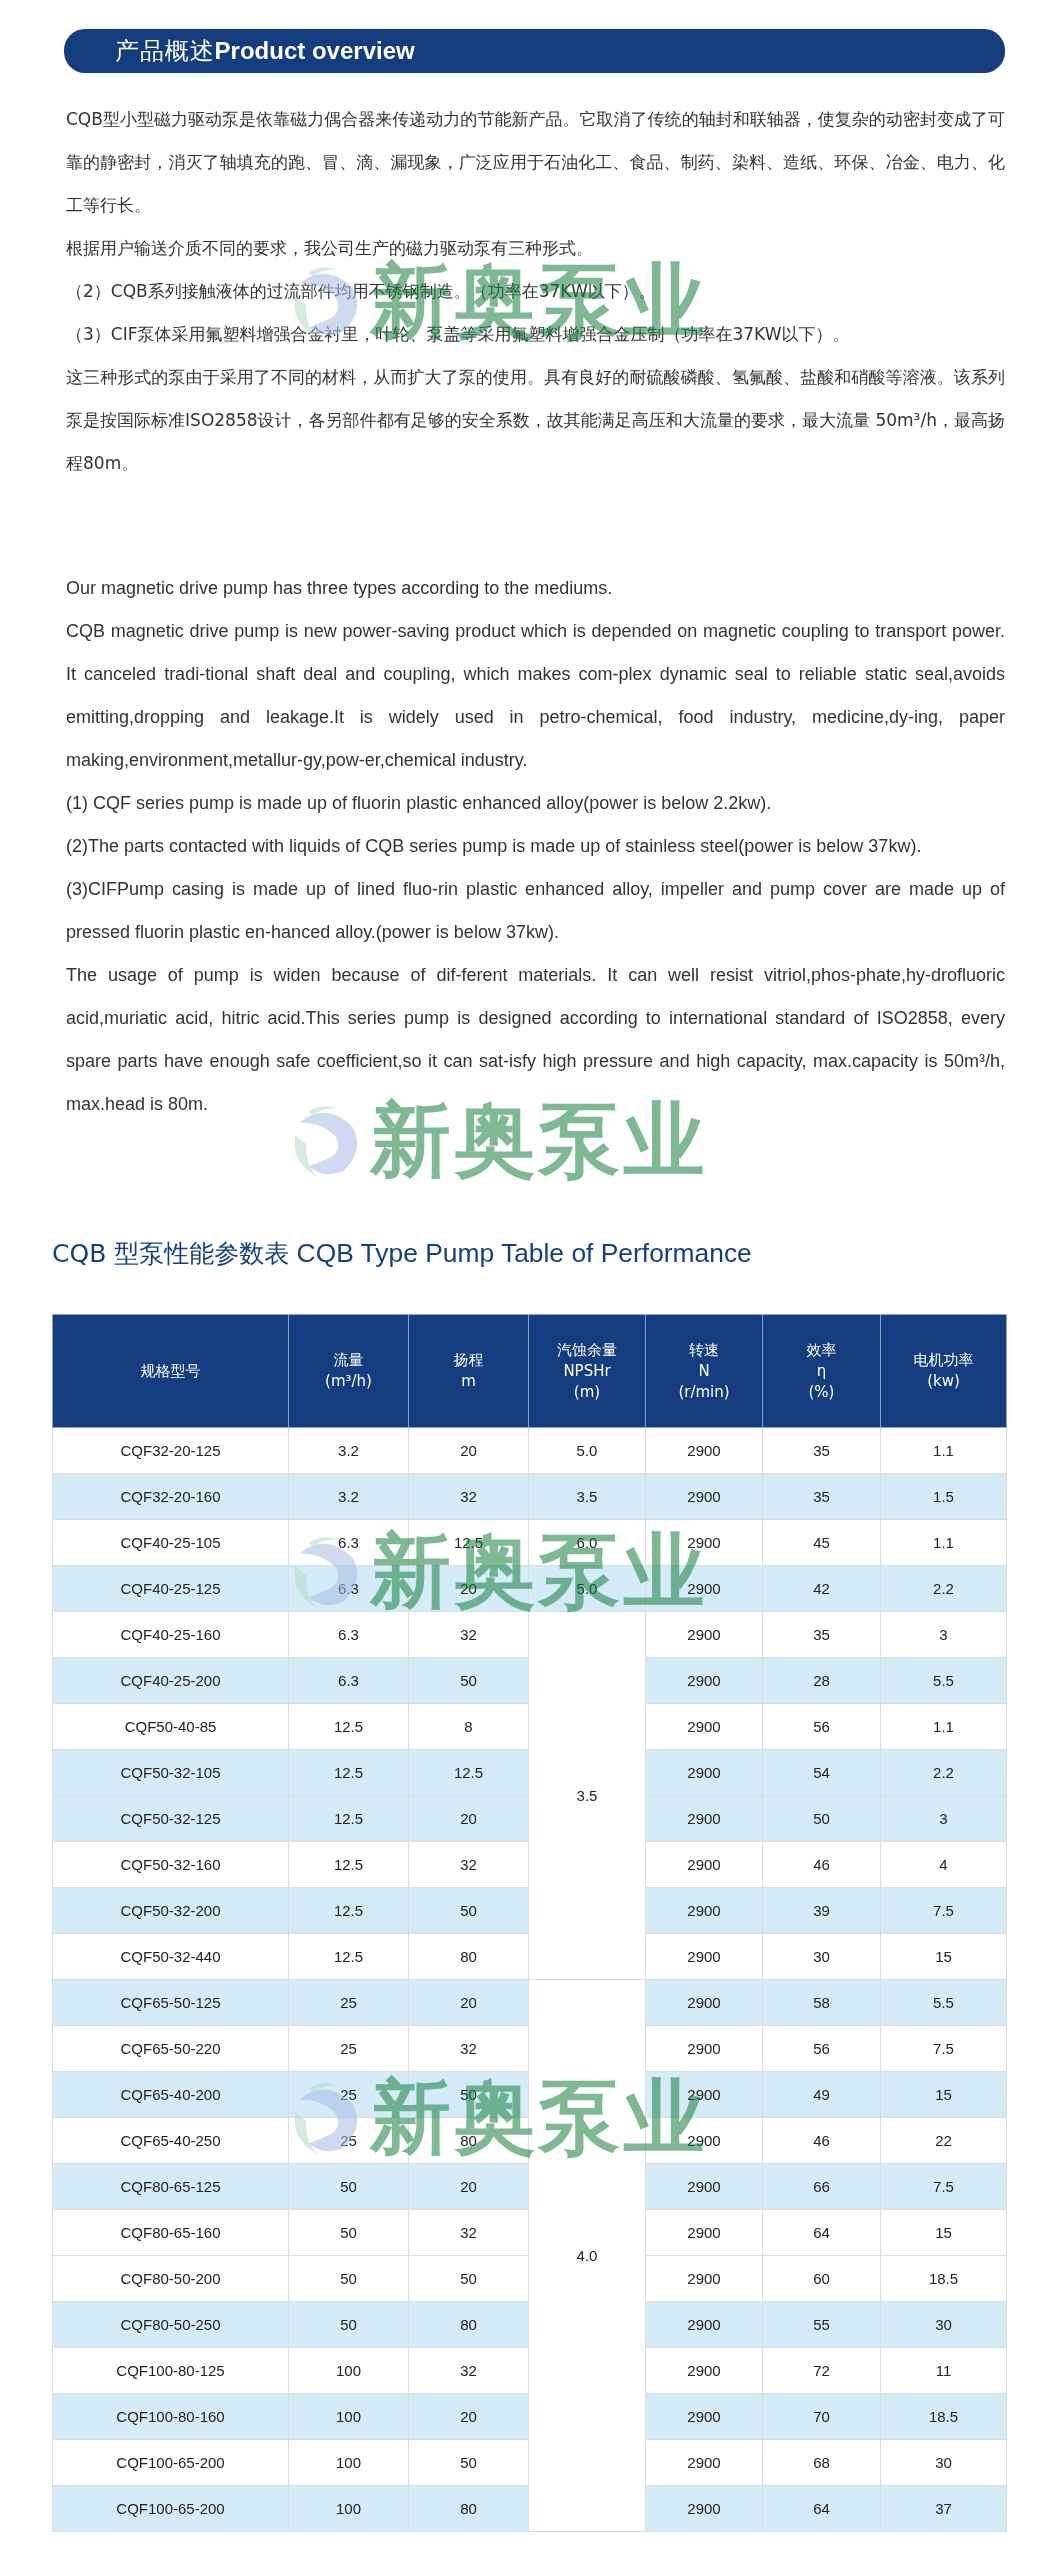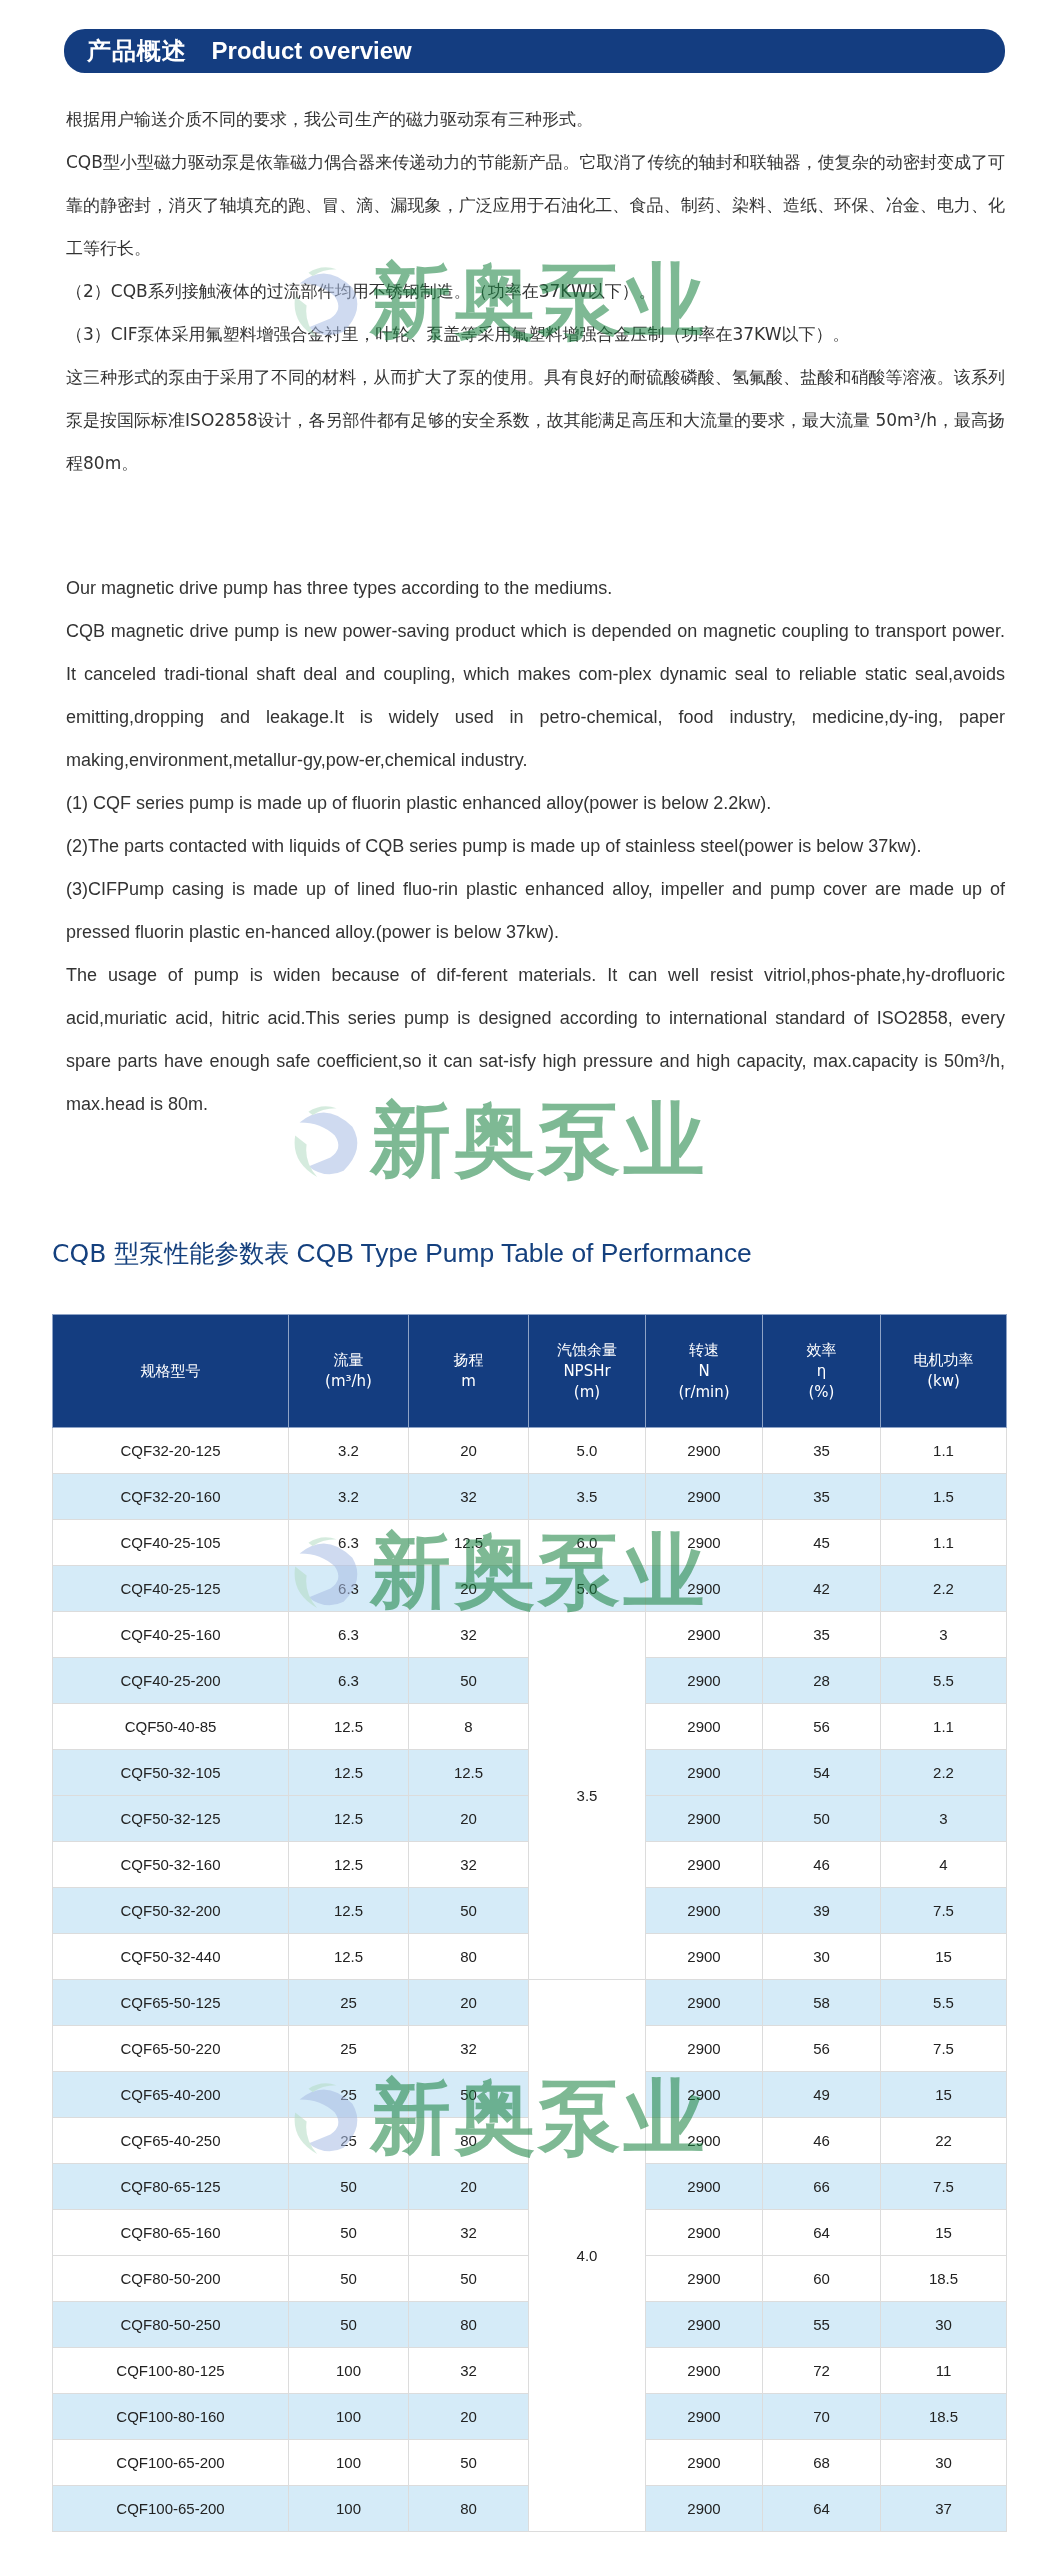--- a/index.html
+++ b/index.html
@@ -2,22 +2,22 @@
 <html style="font-size:14px"><head>
 <meta charset="utf-8">
 <style>
   html, body { margin: 0; padding: 0; background: #ffffff; }
   body { width: 1057px; height: 2576px; position: relative; overflow: hidden;
          font-family: "DejaVu Sans", "Liberation Sans", sans-serif; color: #333333; }
 
   .section-bar { position: absolute; left: 64px; top: 29px; width: 941px; height: 44px;
                  background: #143d80; border-radius: 21px; box-sizing: border-box;
                  padding-left: 23px; display: flex; align-items: center; }
-  .section-bar .zh { color: #fff; font-weight: bold; font-size: 24px; letter-spacing: 0.9px; }
-  .section-bar .en { color: #fff; font-weight: bold; font-size: 24px; margin-left: 25px;
+  .section-bar .zh { color: #fff; font-weight: normal; font-size: 24px; letter-spacing: 0.9px; margin-left: 28px; }
+  .section-bar .en { color: #fff; font-weight: bold; font-size: 24px; 
                      font-family: "Liberation Sans", sans-serif; }
 
   .text-block { position: absolute; left: 66px; width: 939px; font-size: 17px;
                 line-height: 43px; color: #333333; text-align: justify; }
   .text-block p { margin: 0; }
   .zh-block { top: 98px; }
   .en-block { top: 567px; font-family: "Liberation Sans", sans-serif; font-size: 18px; }
   .en-block p { text-align: justify; text-align-last: left; }
   .zh-block p { text-align: justify; text-align-last: left; }
 
@@ -44,22 +44,22 @@
 </style>
 </head>
 <body>
 
 <div class="section-bar">
   <span class="zh">产品概述</span>
   <span class="en">Product overview</span>
 </div>
 
 <div class="text-block zh-block">
+  <p>CQB型小型磁力驱动泵是依靠磁力偶合器来传递动力的节能新产品。它取消了传统的轴封和联轴器，使复杂的动密封变成了可靠的静密封，消灭了轴填充的跑、冒、滴、漏现象，广泛应用于石油化工、食品、制药、染料、造纸、环保、冶金、电力、化工等行长。</p>
   <p>根据用户输送介质不同的要求，我公司生产的磁力驱动泵有三种形式。</p>
-  <p>CQB型小型磁力驱动泵是依靠磁力偶合器来传递动力的节能新产品。它取消了传统的轴封和联轴器，使复杂的动密封变成了可靠的静密封，消灭了轴填充的跑、冒、滴、漏现象，广泛应用于石油化工、食品、制药、染料、造纸、环保、冶金、电力、化工等行长。</p>
   <p>（2）CQB系列接触液体的过流部件均用不锈钢制造。（功率在37KW以下）。</p>
   <p>（3）CIF泵体采用氟塑料增强合金衬里，叶轮、泵盖等采用氟塑料增强合金压制（功率在37KW以下）。</p>
   <p>这三种形式的泵由于采用了不同的材料，从而扩大了泵的使用。具有良好的耐硫酸磷酸、氢氟酸、盐酸和硝酸等溶液。该系列泵是按国际标准ISO2858设计，各另部件都有足够的安全系数，故其能满足高压和大流量的要求，最大流量 50m³/h，最高扬程80m。</p>
 </div>
 
 <div class="text-block en-block">
   <p>Our magnetic drive pump has three types according to the mediums.</p>
   <p>CQB magnetic drive pump is new power-saving product which is depended on magnetic coupling to transport power. It canceled tradi-tional shaft deal and coupling, which makes com-plex dynamic seal to reliable static seal,avoids emitting,dropping and leakage.It is widely used in petro-chemical, food industry, medicine,dy-ing, paper making,environment,metallur-gy,pow-er,chemical industry.</p>
   <p>(1) CQF series pump is made up of fluorin plastic enhanced alloy(power is below 2.2kw).</p>
   <p>(2)The parts contacted with liquids of CQB series pump is made up of stainless steel(power is below 37kw).</p>

